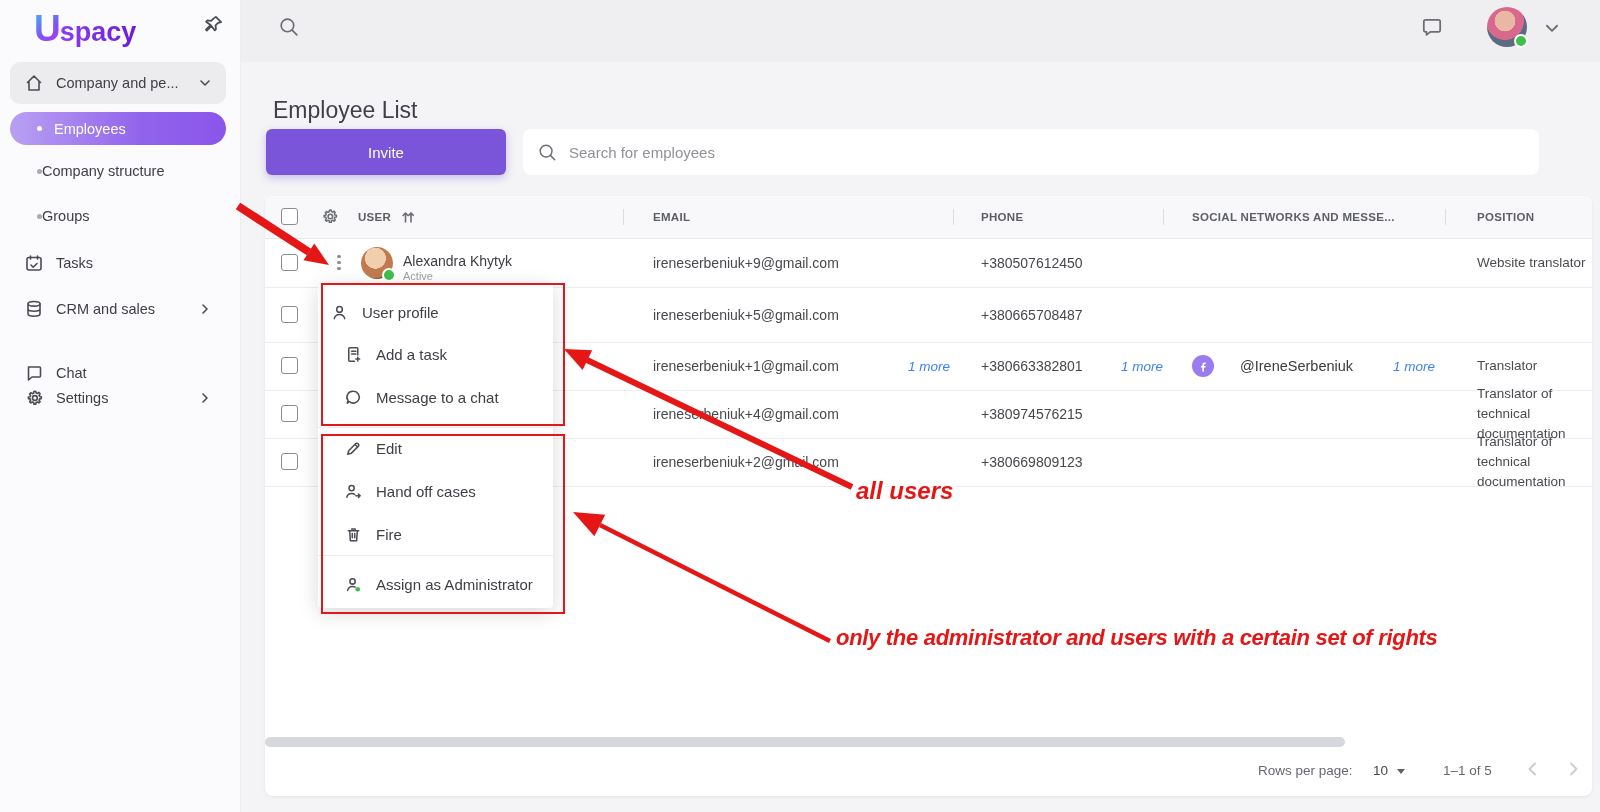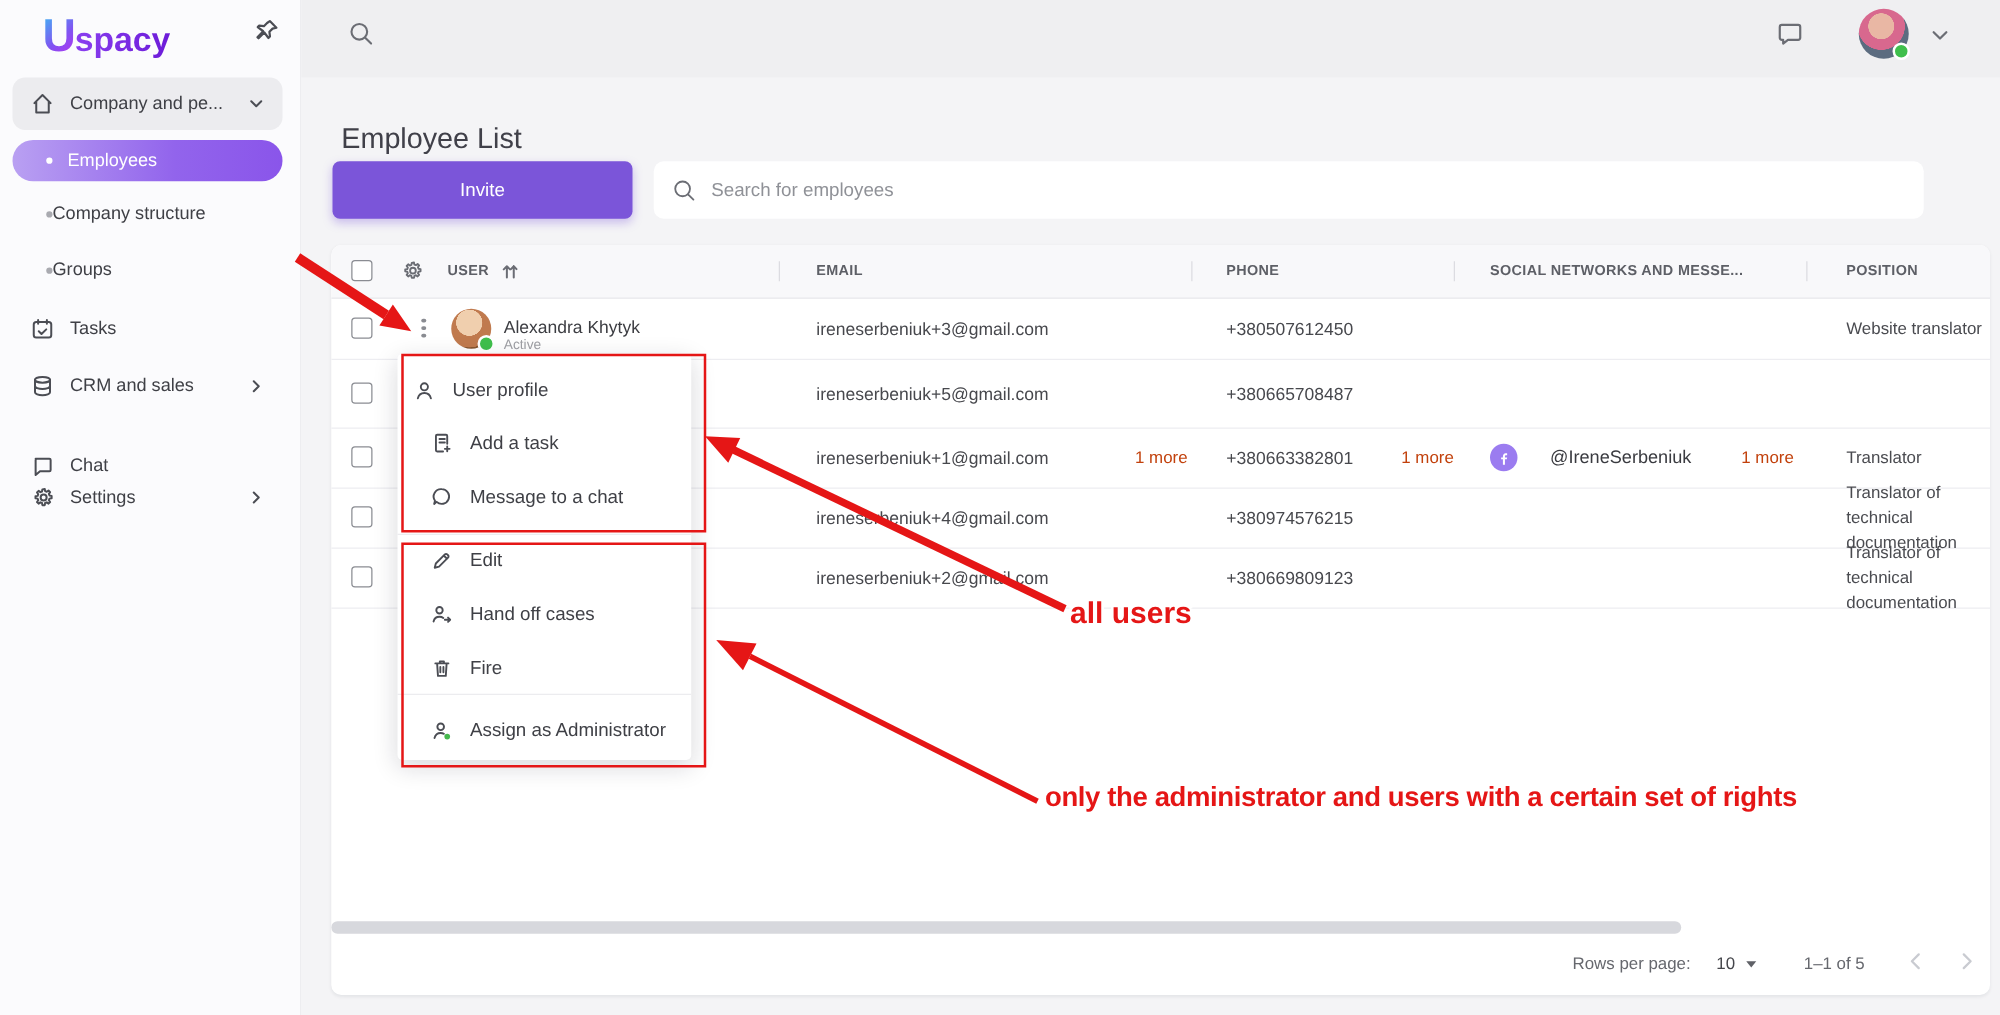--- a/index.html
+++ b/index.html
@@ -39,35 +39,35 @@
   #thead{position:absolute;left:0;top:0;width:1327px;height:42px;background:#f8f8fa;border-bottom:1px solid #e8e8ec;}
   .hlabel{position:absolute;top:50%;transform:translateY(-50%);font-size:11.5px;font-weight:bold;color:#5d5f66;letter-spacing:.3px;white-space:nowrap;}
   .hdiv{position:absolute;top:13px;width:1px;height:16px;background:#dcdce1;}
   .cb{position:absolute;width:17px;height:17px;border:1.9px solid #8a8c92;border-radius:3px;background:#fff;cursor:pointer;box-sizing:border-box;}
   .row{position:absolute;left:0;width:1327px;border-bottom:1px solid #ededf1;}
   .cell{position:absolute;top:50%;transform:translateY(-50%);font-size:14px;color:#47484d;white-space:nowrap;}
   .c-email{left:388px;}
   .c-phone{left:716px;}
   .c-pos{left:1212px;width:117px;white-space:normal;overflow:hidden;font-size:13.5px;line-height:20px;color:#4a4b50;}
   .c-pos .inner{width:175px;}
-  .more-link{color:#c2410c;font-size:13.5px;cursor:pointer;}
+  .more-link{color:#3b82f6;font-size:13.5px;cursor:pointer;font-style:italic;}
   .kebab{position:absolute;left:66px;top:50%;transform:translateY(-50%);padding:3px 6px;cursor:pointer;}
   .kebab i{display:block;width:3.5px;height:3.5px;border-radius:50%;background:#8a8c92;margin:2.4px 0;}
   .avatar-row{position:absolute;left:96px;top:50%;transform:translateY(-50%);width:32px;height:32px;border-radius:50%;background:radial-gradient(circle at 45% 35%,#f0cfae 0 38%,#c07a4e 39% 72%,#87552f 73% 100%);}
   .fb{position:absolute;left:927px;top:50%;transform:translateY(-50%);width:22px;height:22px;border-radius:50%;background:#9b7cf0;display:flex;align-items:center;justify-content:center;cursor:pointer;}
   
   #menu{position:absolute;left:318px;top:283px;width:235px;height:325px;background:#fff;border-radius:4px;box-shadow:0 5px 20px rgba(20,20,40,.16);z-index:5;}
   .mi{position:absolute;left:0;width:235px;height:36px;display:flex;align-items:center;padding-left:26px;box-sizing:border-box;cursor:pointer;}
   .mi .lbl{margin-left:13px;font-size:15px;color:#3f4046;white-space:nowrap;}
   .mdiv{position:absolute;left:0;width:235px;height:1px;background:#ececef;}
   
   .redbox{position:absolute;border:2.5px solid #e51616;z-index:6;pointer-events:none;}
   #arrows{position:absolute;left:0;top:0;z-index:7;pointer-events:none;}
   .anno{position:absolute;color:#e51616;font-weight:bold;white-space:nowrap;z-index:8;
-    text-shadow:-2px -2px 0 #fff,2px -2px 0 #fff,-2px 2px 0 #fff,2px 2px 0 #fff,0 -2px 0 #fff,0 2px 0 #fff,-2px 0 0 #fff,2px 0 0 #fff;}
+    text-shadow:-2px -2px 0 #fff,2px -2px 0 #fff,-2px 2px 0 #fff,2px 2px 0 #fff,0 -2px 0 #fff,0 2px 0 #fff,-2px 0 0 #fff,2px 0 0 #fff;font-style:italic;}
   
   .pag{position:absolute;font-size:13.5px;color:#66686e;white-space:nowrap;}
   .caret{position:absolute;width:0;height:0;border-left:4.5px solid transparent;border-right:4.5px solid transparent;border-top:5px solid #5f6167;}
   #scroll-thumb{position:absolute;left:0px;top:541px;width:1080px;height:10px;border-radius:5px;background:#d7d8dd;cursor:pointer;}
 </style>
 </head>
 <body>
 
 <aside id="sidebar">
   <div class="logo">
@@ -205,21 +205,21 @@
     <span class="kebab">
         <i></i>
         <i></i>
         <i></i>
       </span>
     <span class="avatar-row">
       <span class="status-dot" style="left:21px;top:21px;"></span>
     </span>
     <span class="cell" style="left:138px;top:15px;transform:none;font-size:14px;color:#3c3d42;">Alexandra Khytyk</span>
     <span class="cell" style="left:138px;top:32px;transform:none;font-size:11px;color:#9fa0a5;">Active</span>
-    <span class="cell c-email">ireneserbeniuk+3@gmail.com</span>
+    <span class="cell c-email">ireneserbeniuk+9@gmail.com</span>
     <span class="cell c-phone">+380507612450</span>
     <span class="cell c-pos"><span class="inner">Website translator</span></span>
   </div>
 
   <div class="row" style="top:91px;height:55px;">
     <span class="cb" style="left:16px;top:19px;"></span>
     <span class="cell c-email">ireneserbeniuk+5@gmail.com</span>
     <span class="cell c-phone">+380665708487</span>
   </div>
 

